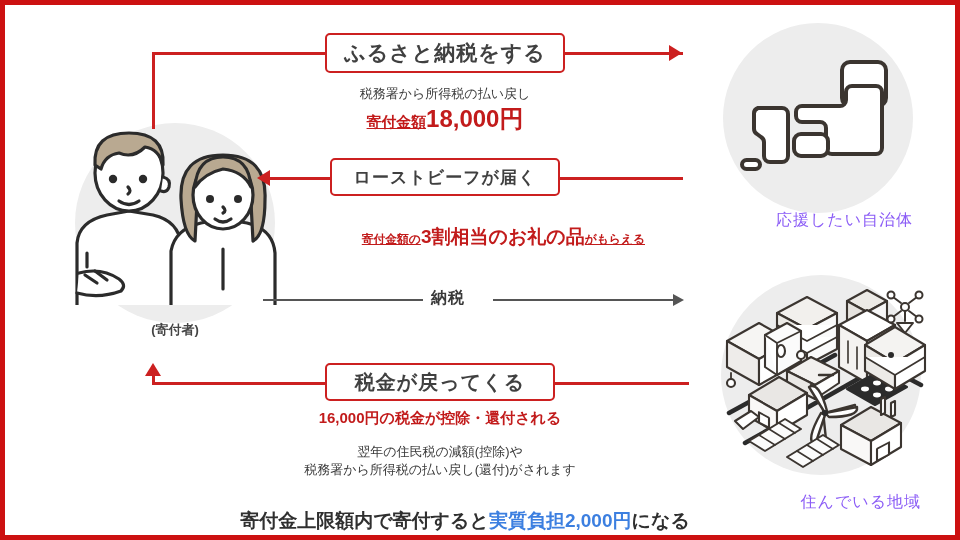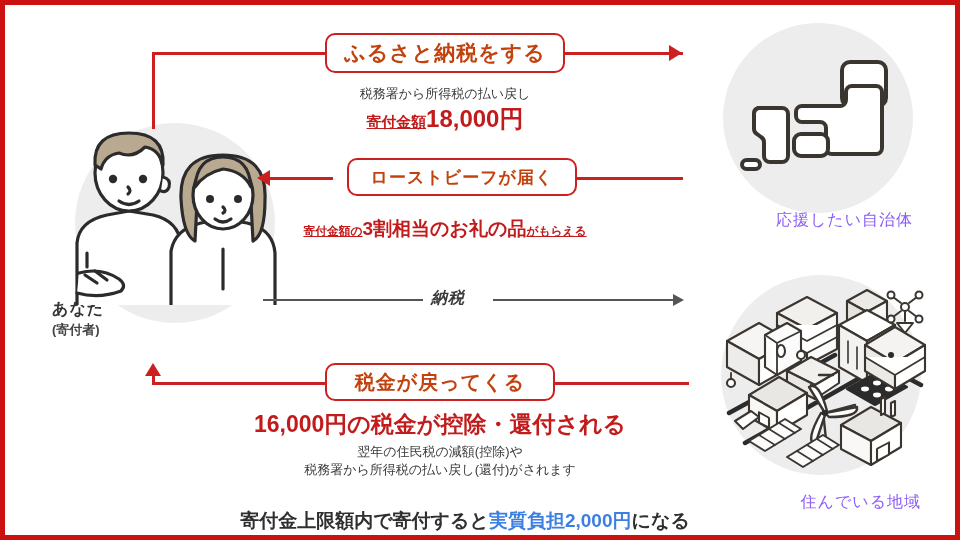--- a/index.html
+++ b/index.html
@@ -14,26 +14,26 @@
     width: 960px; height: 540px;
     background: #ffffff;
     border: 5px solid #cc1111;
   }
   .abs { position: absolute; }
 
   
   .label-box {
     position: absolute;
     border: 2px solid #cc2020;
-    border-radius: 10px;
+    border-radius: 5px;
     background: #ffffff;
     display: flex;
     align-items: center;
     justify-content: center;
-    color: #c2410c;
+    color: #404040;
     font-weight: bold;
     letter-spacing: 1px;
     z-index: 6;
   }
 
   
   .line-h { position: absolute; height: 3px; background: #cc2020; z-index: 4; }
   .line-v { position: absolute; width: 3px; background: #cc2020; z-index: 4; }
   .line-h-gray { position: absolute; height: 2px; background: #555555; z-index: 4; }
 
@@ -77,21 +77,21 @@
     color: #c21b1b; font-weight: bold; white-space: nowrap;
   }
   .fig-caption {
     position: absolute; text-align: right; width: 100%;
     color: #8b5cf6; font-weight: normal; font-size: 16px;
     letter-spacing: 1px; white-space: nowrap;
   }
   .gray-label {
     position: absolute; color: #3a3a3a; font-weight: bold;
     font-size: 16px; letter-spacing: 1px; background: #fff;
-    padding: 0 8px; z-index: 5; font-style: italic;
+    padding: 0 8px; z-index: 5;
   }
 
   .circle-bg {
     position: absolute; border-radius: 50%;
     background: #ededed; z-index: 1;
   }
   .figure-wrap { position: absolute; z-index: 2; }
 
   .blue-em { color: #3c7fe0; }
   .small-pre { font-size: 0.62em; text-decoration: underline; }
@@ -135,21 +135,21 @@
 
         <circle cx="143" cy="74" r="4" fill="#2b2b2b" stroke="none"></circle>
         <circle cx="171" cy="74" r="4" fill="#2b2b2b" stroke="none"></circle>
         <path d="M156 82 q4 4 0 6"></path>
         <path d="M148 94 q8 6 16 0"></path>
         <path d="M156 124 l0 40"></path>
       </g>
     </svg>
   </div>
 
-  <div class="abs" style="left:47px; top:294px; width:220px; text-align:left;">
+  <div class="abs" style="left:60px; top:294px; width:220px; text-align:center;">
     <div style="font-size:16px; font-weight:bold; color:#333; letter-spacing:1px;">あなた</div>
     <div style="font-size:13px; font-weight:bold; color:#444; margin-top:1px;">(寄付者)</div>
   </div>
 
   <div class="circle-bg" style="left:718px; top:18px; width:190px; height:190px;"></div>
 
   <div class="figure-wrap" style="left:735px; top:35px; width:160px; height:150px;">
     <svg width="160" height="150" viewBox="0 0 160 150">
       <g fill="#ffffff" stroke="#3b3530" stroke-width="4" stroke-linejoin="round">
         <rect x="102" y="22" width="44" height="44" rx="8"></rect>
@@ -269,46 +269,46 @@
 
   <div class="cap-sub" style="left:240px; top:80px; width:400px;">税務署から所得税の払い戻し</div>
 
   <div class="cap-red" style="left:240px; top:98px; width:400px; font-size:24px;">
     <span class="small-pre">寄付金額</span><span>18,000円</span>
   </div>
 
   <div class="arrow-l" style="left:252px; top:165px;"></div>
   <div class="line-h" style="left:264px; top:172px; width:64px;"></div>
 
-  <div class="label-box" style="left:325px; top:153px; width:230px; height:38px; font-size:17px;margin-left:17px;">
+  <div class="label-box" style="left:325px; top:153px; width:230px; height:38px; font-size:17px;">
     <span>ローストビーフが届く</span>
   </div>
 
   <div class="line-h" style="left:553px; top:172px; width:125px;"></div>
 
-  <div class="cap-red" style="left:240px; top:211px; width:400px; font-size:19px;">
+  <div class="cap-red" style="left:240px; top:219px; width:400px; font-size:19px;text-align:right;">
     <span class="small-pre">寄付金額の</span><span>3割相当のお礼の品</span><span class="small-pre">がもらえる</span>
   </div>
 
   <div class="line-h-gray" style="left:258px; top:294px; width:160px;"></div>
   <div class="gray-label" style="left:418px; top:283px;">納税</div>
   <div class="line-h-gray" style="left:488px; top:294px; width:182px;"></div>
   <div class="arrow-r-gray" style="left:668px; top:289px;"></div>
 
   <div class="arrow-u" style="left:140px; top:358px;"></div>
   <div class="line-v" style="left:147px; top:368px; height:12px;"></div>
   <div class="line-h" style="left:147px; top:377px; width:178px;"></div>
 
   <div class="label-box" style="left:320px; top:358px; width:230px; height:38px; font-size:20px;">
     <span>税金が戻ってくる</span>
   </div>
 
   <div class="line-h" style="left:548px; top:377px; width:136px;"></div>
 
-  <div class="cap-red" style="left:215px; top:404px; width:440px; font-size:23px;">
+  <div class="cap-red" style="left:215px; top:404px; width:440px; font-size:15px;">
     <span>16,000円</span><span>の税金が控除・還付される</span>
   </div>
 
   <div class="cap-sub" style="left:215px; top:438px; width:440px;">翌年の住民税の減額(控除)や</div>
   <div class="cap-sub" style="left:215px; top:456px; width:440px;">税務署から所得税の払い戻し(還付)がされます</div>
 
   <div class="abs" style="left:180px; top:503px; width:560px; text-align:center;
               font-size:19px; font-weight:bold; color:#2f2f2f; white-space:nowrap;">
     <span>寄付金上限額内で寄付すると</span><span class="blue-em">実質負担2,000円</span><span>になる</span>
   </div>

